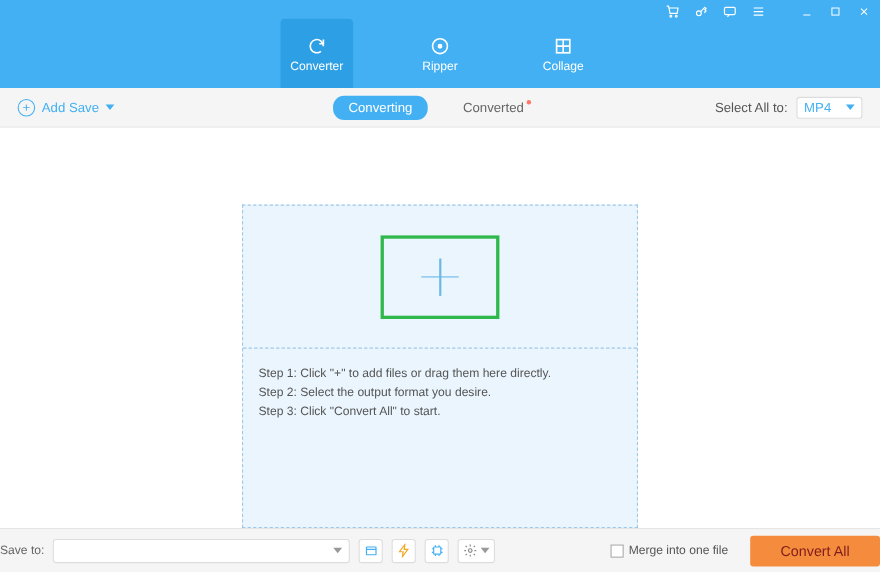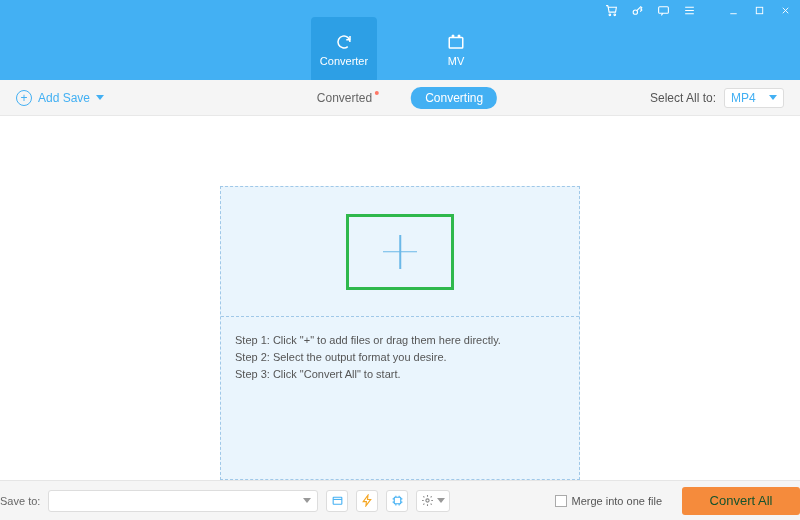--- a/index.html
+++ b/index.html
@@ -31,21 +31,21 @@
 .bigplus .cross::before{left:50%;top:0;width:1.5px;height:100%;transform:translateX(-50%)}
 .bigplus .cross::after{top:50%;left:0;height:1.5px;width:100%;transform:translateY(-50%)}
 .dz-bot{padding:12px 14px}
 .dz-bot p{font-size:11px;color:#555;margin:5px 0}
 .footer{height:40px;background:#f5f5f5;border-top:1px solid #e5e5e5;display:flex;align-items:center;padding:0 0;gap:8px}
 .saveto{color:#666;font-size:11px}
 .pathbox{flex:0 0 270px;height:22px;border:1px solid #ddd;background:#fff;border-radius:3px;display:flex;align-items:center;justify-content:flex-end;padding:0 6px;cursor:pointer}
 .ft-ic{width:22px;height:22px;border:1px solid #ddd;background:#fff;border-radius:3px;display:flex;align-items:center;justify-content:center;cursor:pointer;color:#43b0f3;font-size:12px}
 .merge{margin-left:auto;display:flex;align-items:center;gap:5px;color:#555;font-size:11px;cursor:pointer}
 .cbox{width:12px;height:12px;border:1px solid #aaa;background:#fff}
-.convbtn{width:118px;height:28px;background:#f58b3c;color:#14532d;border:none;border-radius:3px;cursor:pointer;font-size:13px;margin-left:12px}
+.convbtn{width:118px;height:28px;background:#f58b3c;color:#7f1d1d;border:none;border-radius:3px;cursor:pointer;font-size:13px;margin-left:12px}
 svg{display:block}
 </style>
 </head>
 <body>
 
 <div class="titlebar">
   <span>
       <svg width="13" height="13" viewBox="0 0 24 24" fill="none" stroke="#fff" stroke-width="2">
         <path d="M6 6h15l-1.5 9h-12z"></path>
         <circle cx="9" cy="20" r="1.5"></circle>
@@ -94,38 +94,46 @@
         <svg width="20" height="20" viewBox="0 0 24 24" fill="none" stroke="#fff" stroke-width="2">
           <path d="M20 12a8 8 0 10-3 6.2"></path>
           <path d="M20 4v5h-5"></path>
         </svg>
       </span>
     <span class="lbl">Converter</span>
   </div>
   <div class="tab">
     <span class="ic">
         <svg width="18" height="18" viewBox="0 0 24 24" fill="none" stroke="#fff" stroke-width="2">
-          <rect x="3" y="6" width="18" height="14" rx="1"></rect>
-          <circle cx="8" cy="4" r="1" fill="#fff"></circle>
-          <circle cx="16" cy="4" r="1" fill="#fff"></circle>
+          <circle cx="12" cy="12" r="9"></circle>
+          <circle cx="12" cy="12" r="2" fill="#fff"></circle>
         </svg>
       </span>
-    <span class="lbl">MV</span>
+    <span class="lbl">Ripper</span>
+  </div>
+  <div class="tab">
+    <span class="ic">
+        <svg width="18" height="18" viewBox="0 0 24 24" fill="none" stroke="#fff" stroke-width="2">
+          <rect x="4" y="4" width="16" height="16"></rect>
+          <path d="M12 4v16M4 12h16"></path>
+        </svg>
+      </span>
+    <span class="lbl">Collage</span>
   </div>
 </div>
 
 <div class="subbar">
   <div class="addbtn">
     <span class="plus-circle">+</span>
     <span>Add Save</span>
     <span class="caret"></span>
   </div>
   <div class="segwrap">
+    <div class="seg active">Converting</div>
     <div class="seg dot">Converted</div>
-    <div class="seg active">Converting</div>
   </div>
   <div class="convall">
     <span>Select All to:</span>
     <div class="dropdown">
       <span>MP4</span>
       <span class="caret" style="border-top-color:#43b0f3"></span>
     </div>
   </div>
 </div>
 

